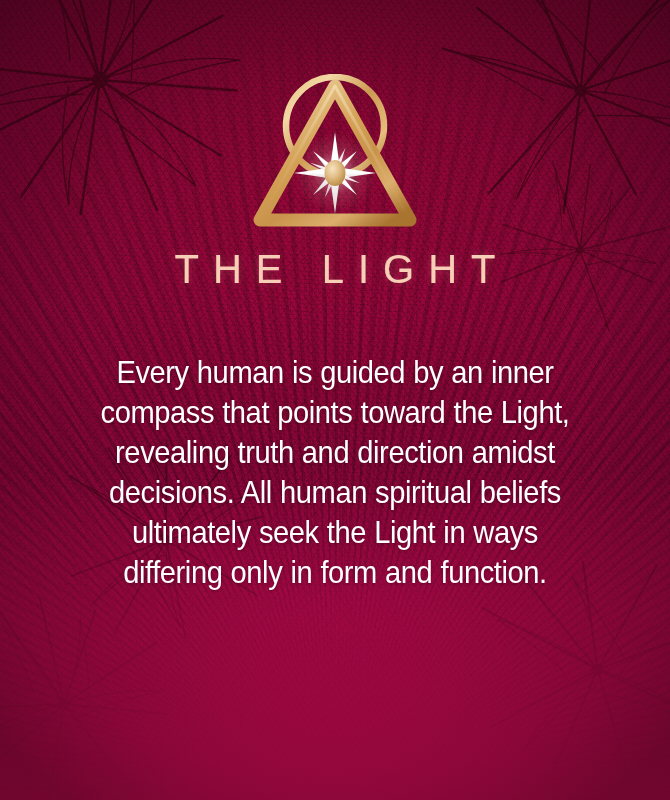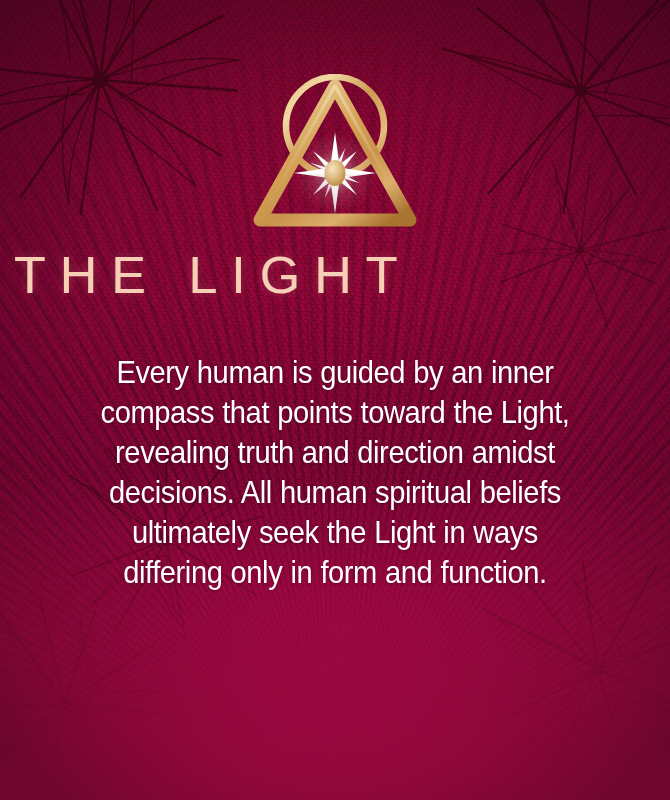--- a/index.html
+++ b/index.html
@@ -99,23 +99,23 @@
   
   .content { position:absolute; inset:0; }
 
   
   #logo { position:absolute; left:50%; top:74px; transform:translateX(-50%); width:168px; height:156px; }
   #logo svg { display:block; }
 
   
   #title {
     position:absolute; left:0; right:0; top:249px;
-    text-align:left;
+    text-align:center;
     font-family:"Liberation Sans", sans-serif;
-    font-size:52px;
+    font-size:40px;
     font-weight:300;
     letter-spacing:14px;
     text-indent:14px;
     color:#f7cfb6;
     line-height:1;
     -webkit-text-stroke:.2px #f7cfb6;
     text-shadow:0 0 10px rgba(255,200,170,.22);
   }
 
   

